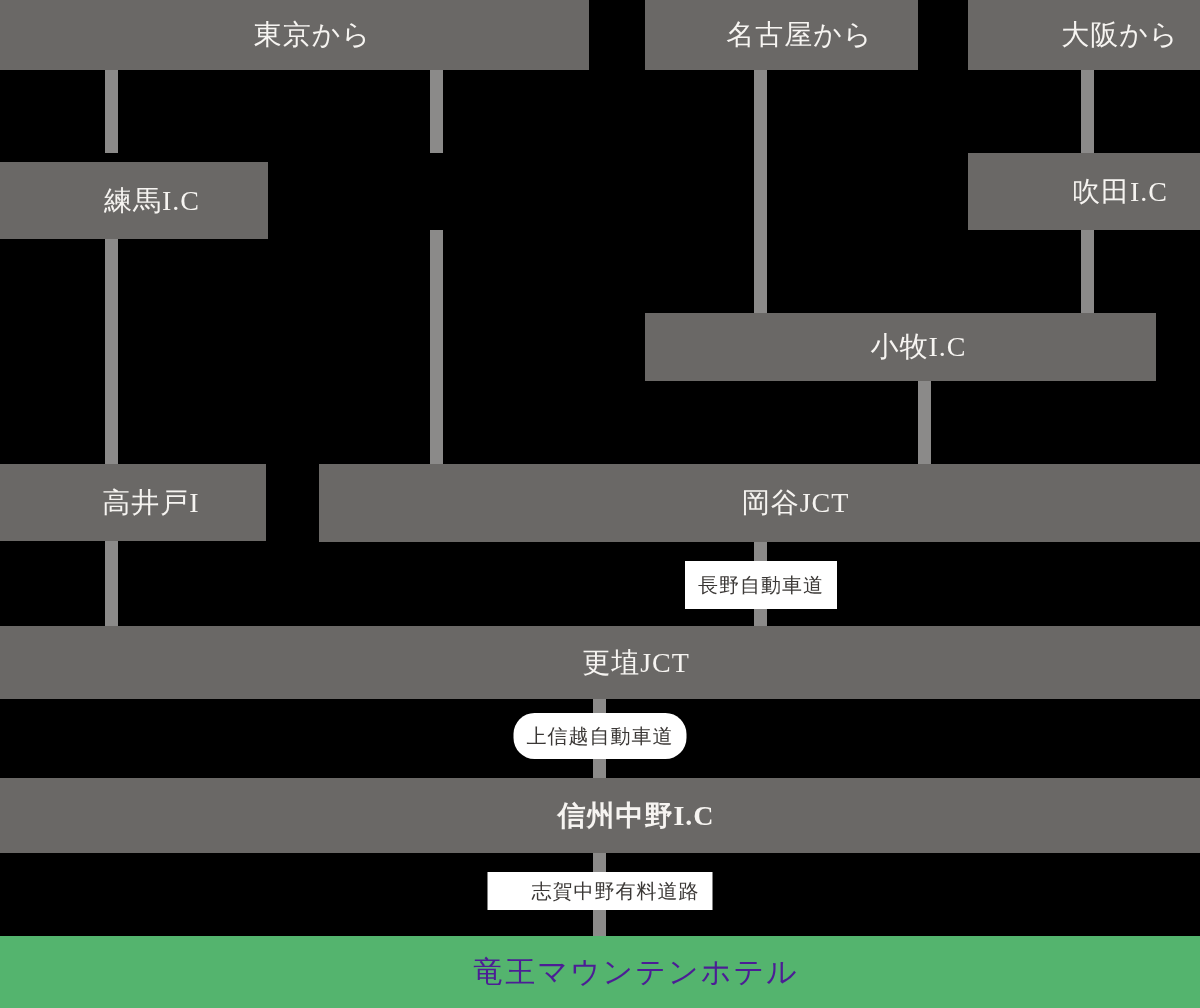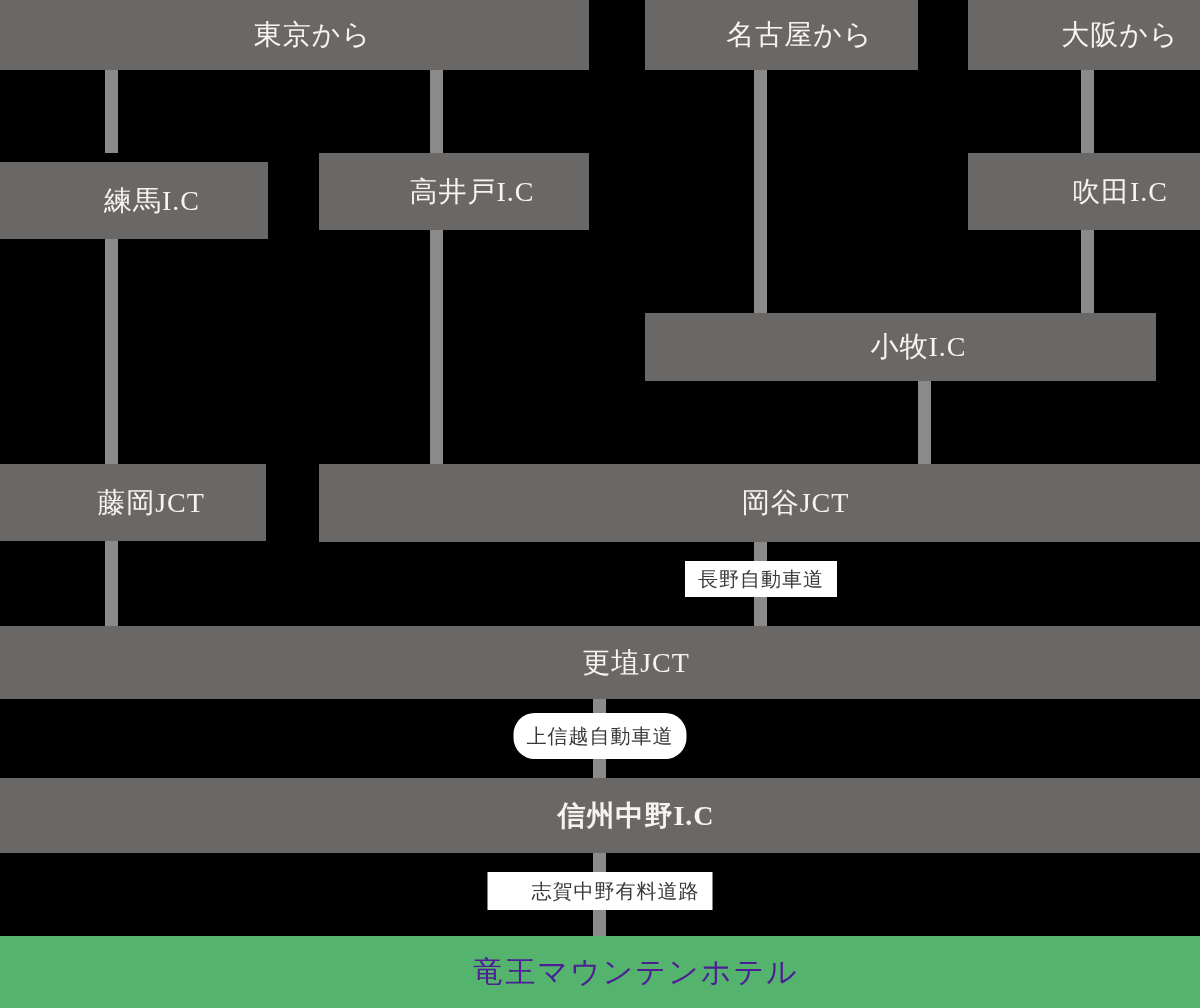--- a/index.html
+++ b/index.html
@@ -78,38 +78,37 @@
   .c-nerima-fujioka { left: 105px;  top: 230px; height: 234px; }
   .c-takaido-okaya  { left: 430px;  top: 230px; height: 234px; }
   .c-suita-komaki   { left: 1081px; top: 230px; height: 83px; }
   .c-komaki-okaya   { left: 918px;  top: 381px; height: 83px; }
   .c-fujioka-koshoku{ left: 105px;  top: 541px; height: 85px; }
   .c-okaya-koshoku  { left: 754px;  top: 542px; height: 84px; }
   .c-koshoku-shinshu{ left: 593px;  top: 699px; height: 79px; }
   .c-shinshu-dest   { left: 593px;  top: 853px; height: 83px; }
 
   
-  .l-nagano      { left: 761px; top: 561px; height: 36px; }
+  .l-nagano      { left: 761px; top: 561px; height: 48px; }
   .l-joshinetsu  { left: 600px; top: 713px; height: 46px; border-radius: 21px; }
   .l-shiganakano { left: 600px; top: 872px; height: 38px; padding-left: 44px; }
 </style>
 </head>
 <body>
 
 <div class="canvas">
 
   <div class="box n-tokyo">東京から</div>
   <div class="box n-nagoya">名古屋から</div>
   <div class="box n-osaka">大阪から</div>
 
   <div class="box n-nerima">練馬I.C</div>
-  <div class="box n-takaido">高井戸I.C</div>
   <div class="box n-suita">吹田I.C</div>
   <div class="box n-komaki">小牧I.C</div>
-  <div class="box n-fujioka">藤岡JCT</div>
+  <div class="box n-fujioka">高井戸I</div>
   <div class="box n-okaya">岡谷JCT</div>
   <div class="box n-koshoku">更埴JCT</div>
   <div class="box n-shinshu">信州中野I.C</div>
 
   <div class="conn c-tokyo-nerima"></div>
   <div class="conn c-tokyo-takaido"></div>
   <div class="conn c-osaka-suita"></div>
   <div class="conn c-nagoya-komaki"></div>
   <div class="conn c-nerima-fujioka"></div>
   <div class="conn c-takaido-okaya"></div>

